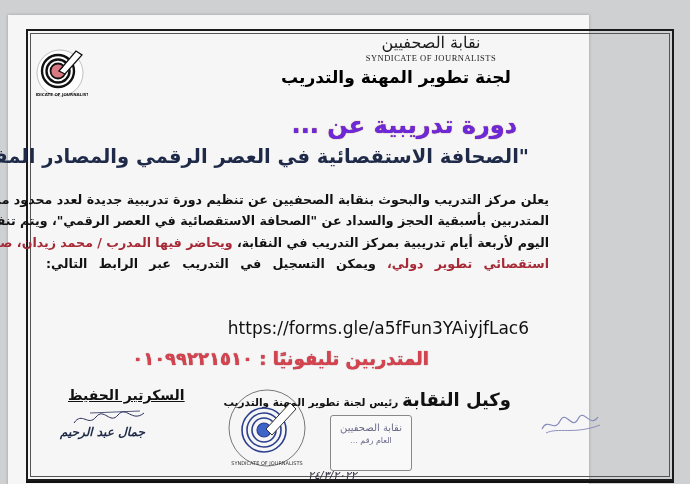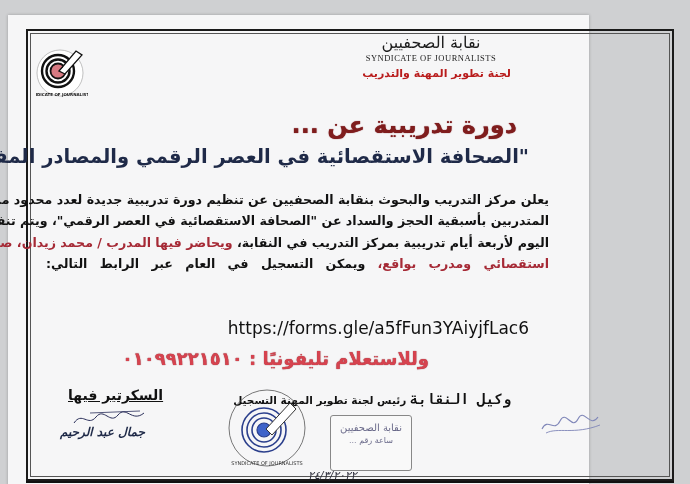--- a/index.html
+++ b/index.html
@@ -22,28 +22,28 @@
   }
   .frame::after{
     content:""; position:absolute; left:-2px; right:-2px; bottom:-4px; height:2px; background:#111;
   }
   .org-ar { font-family:"DejaVu Serif", serif; font-size:16px; color:#1b1b1b; letter-spacing:1px; }
   .org-en { font-family:"Liberation Serif", serif; font-size:8.5px; color:#222; letter-spacing:0.5px; margin-top:1px; }
   .hdr-block {
     position:absolute; right:78px; top:18px; width:160px; text-align:center; direction:rtl;
   }
   .hdr-committee {
-    position:absolute; right:78px; top:52px; font-size:11px; font-weight:bold; color:#b91c1c; direction:rtl;
+    position:absolute; right:78px; top:52px; font-size:17px; font-weight:bold; color:#000000; direction:rtl;
   }
   
   .logo { position:absolute; left:28px; top:28px; width:52px; height:56px; }
   .stamp-logo { position:absolute; left:216px; top:370px; width:86px; height:86px; }
   .title1 {
     position:absolute; right:72px; top:96px; font-size:24px; font-weight:bold;
-    color:#7f1d1d; direction:rtl; text-shadow:0 0 1px #7d1a22;
+    color:#6d28d9; direction:rtl; text-shadow:0 0 1px #7d1a22;
   }
   .title2 {
     position:absolute; right:60px; top:130px; left:62px; text-align:center;
     font-size:19.5px; font-weight:bold; color:#1f2a48; direction:rtl; white-space:nowrap;
   }
   .title2 .latin { font-family:"Liberation Sans", sans-serif; font-weight:normal; color:#1b2440; }
   .body {
     position:absolute; left:38px; right:40px; top:174px;
     direction:rtl; text-align:justify; text-align-last:right;
     font-size:12.6px; font-weight:bold; color:#111; line-height:21.3px;
@@ -54,21 +54,21 @@
     position:absolute; right:60px; top:303px; font-family:"DejaVu Sans", sans-serif;
     font-size:17px; font-weight:normal; color:#111; direction:ltr;
   }
   .phone {
     position:absolute; right:160px; top:333px; font-size:18px; font-weight:bold;
     color:#d6434f; direction:rtl; text-shadow:0 0 1px #7d1a22;
   }
   .sig-right-title {
     position:absolute; right:78px; top:374px; direction:rtl; font-weight:bold; color:#111; white-space:nowrap;
   }
-  .sig-right-title .big { font-size:14px;font-family:Liberation Mono, monospace; }
+  .sig-right-title .big { font-size:18px; }
   .sig-right-title .small { font-size:10.5px; }
   .sig-right-name {
     position:absolute; right:80px; top:416px; font-size:16px; font-weight:bold; color:#1f2a48; direction:rtl;
     font-family:"DejaVu Serif", serif; font-style:italic;
   }
   .sig-left-title {
     position:absolute; left:60px; top:372px; font-size:14px; font-weight:bold; color:#111; direction:rtl;
     text-decoration:underline;
   }
   .sig-left-name {
@@ -107,48 +107,48 @@
   </div>
   <div class="hdr-committee">لجنة تطوير المهنة والتدريب</div>
 
   <div class="title1">دورة تدريبية عن ...</div>
   <div class="title2"><span>"الصحافة الاستقصائية في العصر الرقمي والمصادر المفتوحة</span> <span class="latin">OSINT"</span></div>
 
   <div class="body">
     <span class="line">يعلن مركز التدريب والبحوث بنقابة الصحفيين عن تنظيم دورة تدريبية جديدة لعدد محدود من</span>
     <span class="line">المتدربين بأسبقية الحجز والسداد عن "الصحافة الاستقصائية في العصر الرقمي"، ويتم تنفيذ</span>
     <span class="line"><span>اليوم لأربعة أيام تدريبية بمركز التدريب في النقابة، </span><span class="red">ويحاضر فيها المدرب / محمد زيدان، صحفي</span></span>
-    <span class="line"><span class="red">استقصائي ومدرب بواقع،</span><span> ويمكن التسجيل في العام عبر الرابط التالي:</span></span>
+    <span class="line"><span class="red">استقصائي تطوير دولي،</span><span> ويمكن التسجيل في التدريب عبر الرابط التالي:</span></span>
   </div>
 
   <div class="link">https://forms.gle/a5fFun3YAiyjfLac6</div>
 
-  <div class="phone"><span>وللاستعلام تليفونيًا :</span> <span>٠١٠٩٩٢٢١٥١٠</span></div>
+  <div class="phone"><span>المتدربين تليفونيًا :</span> <span>٠١٠٩٩٢٢١٥١٠</span></div>
 
-  <div class="sig-right-title"><span class="big">وكيل النقابة</span><span class="small"> رئيس لجنة تطوير المهنة التسجيل</span></div>
+  <div class="sig-right-title"><span class="big">وكيل النقابة</span><span class="small"> رئيس لجنة تطوير المهنة والتدريب</span></div>
   <svg class="scribble" style="left:530px; top:396px;" width="70" height="26">
     <path d="M4 18 C10 6,16 22,22 10 S34 20,40 8 S52 18,60 6" fill="none" stroke="#7f86b8" stroke-width="1.1"></path>
     <path d="M8 22 C20 16,36 24,62 14" fill="none" stroke="#7f86b8" stroke-width="0.9"></path>
   </svg>
 
-  <div class="sig-left-title">السكرتير فيها</div>
+  <div class="sig-left-title">السكرتير الحفيظ</div>
   <svg class="scribble" style="left:62px; top:392px;" width="80" height="22">
     <path d="M4 16 C12 4,18 20,26 10 S40 18,48 8 S62 16,74 6" fill="none" stroke="#2a2f5a" stroke-width="1"></path>
     <path d="M20 6 L70 4" stroke="#2a2f5a" stroke-width="0.8"></path>
   </svg>
   <div class="sig-left-name">جمال عبد الرحيم</div>
 
   <svg class="stamp-logo" viewBox="0 0 86 86">
     <circle cx="43" cy="43" r="38" fill="none" stroke="#555" stroke-width="0.8"></circle>
     <circle cx="40" cy="45" r="22" fill="none" stroke="#2b3f8c" stroke-width="1.6"></circle>
     <circle cx="40" cy="45" r="17" fill="none" stroke="#2b3f8c" stroke-width="1.6"></circle>
     <circle cx="40" cy="45" r="12" fill="none" stroke="#2b3f8c" stroke-width="1.6"></circle>
     <circle cx="40" cy="45" r="7" fill="#3e63c9" stroke="#2b3f8c" stroke-width="1.2"></circle>
     <path d="M42 44 L66 18 L72 24 L48 50 Z" fill="#fff" stroke="#333" stroke-width="1"></path>
     <text x="43" y="80" font-size="5" text-anchor="middle" fill="#333" font-family="DejaVu Sans, sans-serif">SYNDICATE OF JOURNALISTS</text>
   </svg>
 
   <div class="stamp-box">
     <div class="l1">نقابة الصحفيين</div>
-    <div class="l2">ساعة رقم ...</div>
+    <div class="l2">العام رقم ...</div>
   </div>
   <div class="hw-date">٢٤/٣/٢٠٢٢</div>
 </div>
 
 </body></html>

